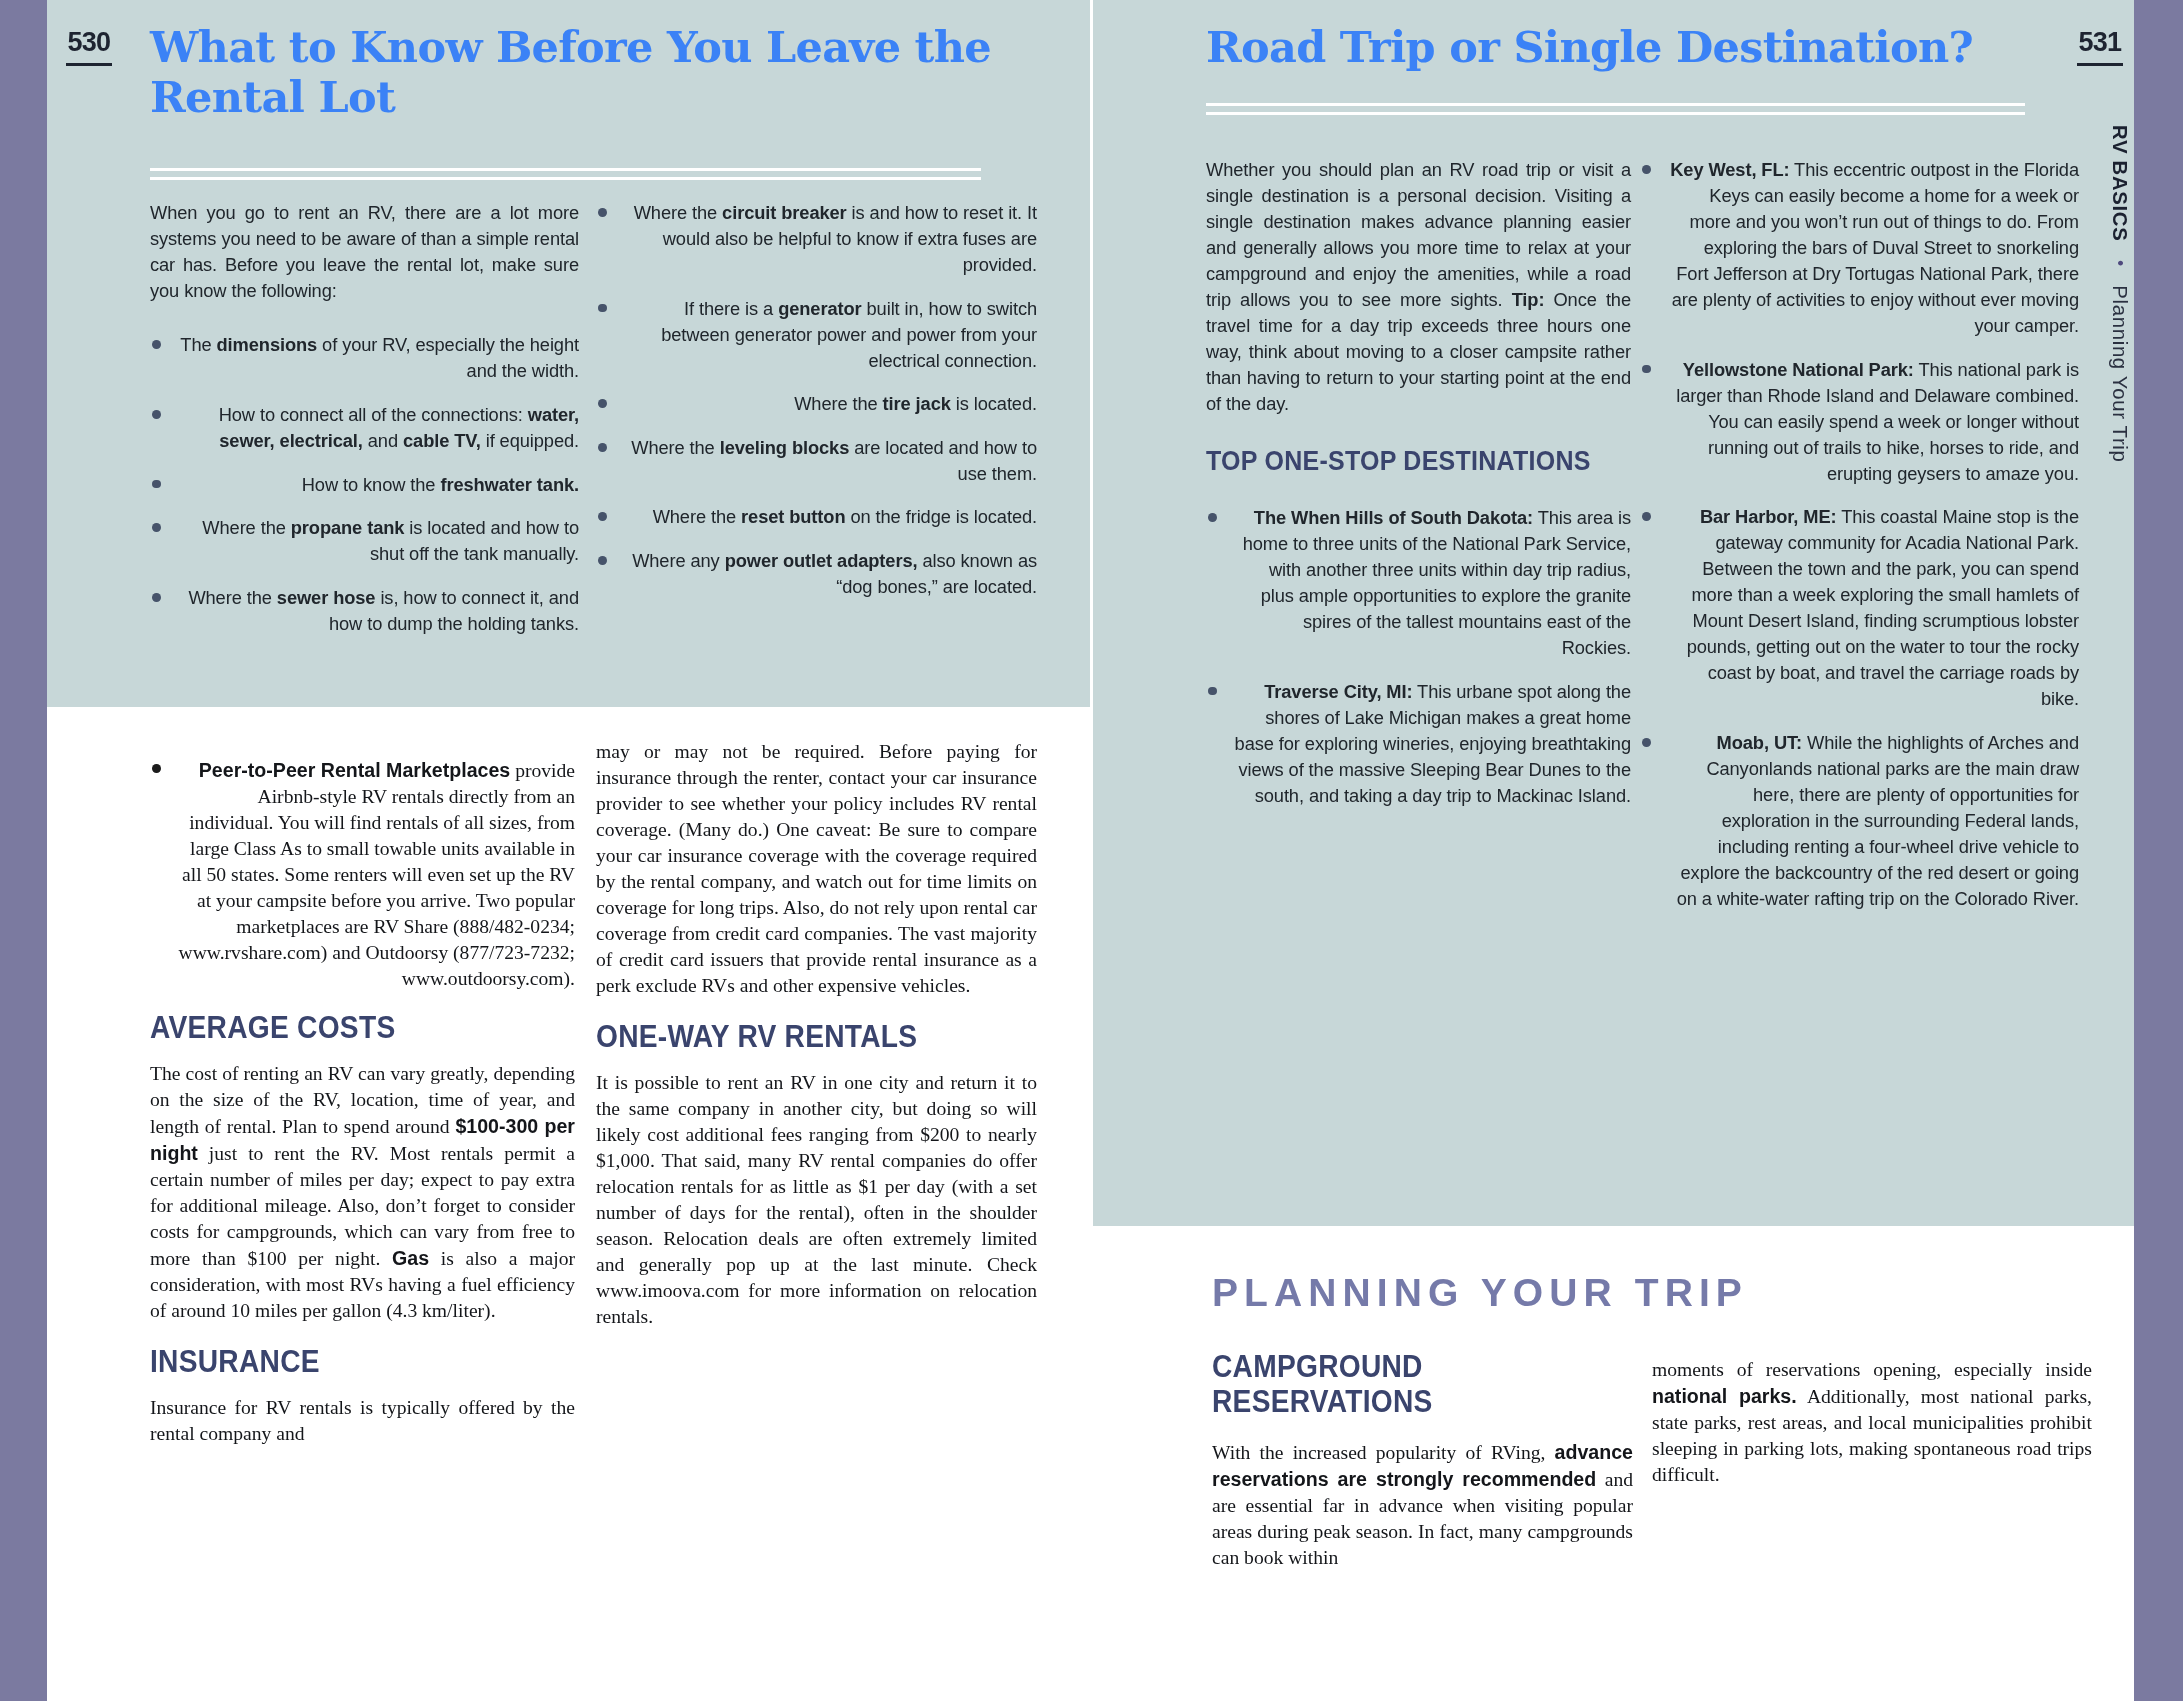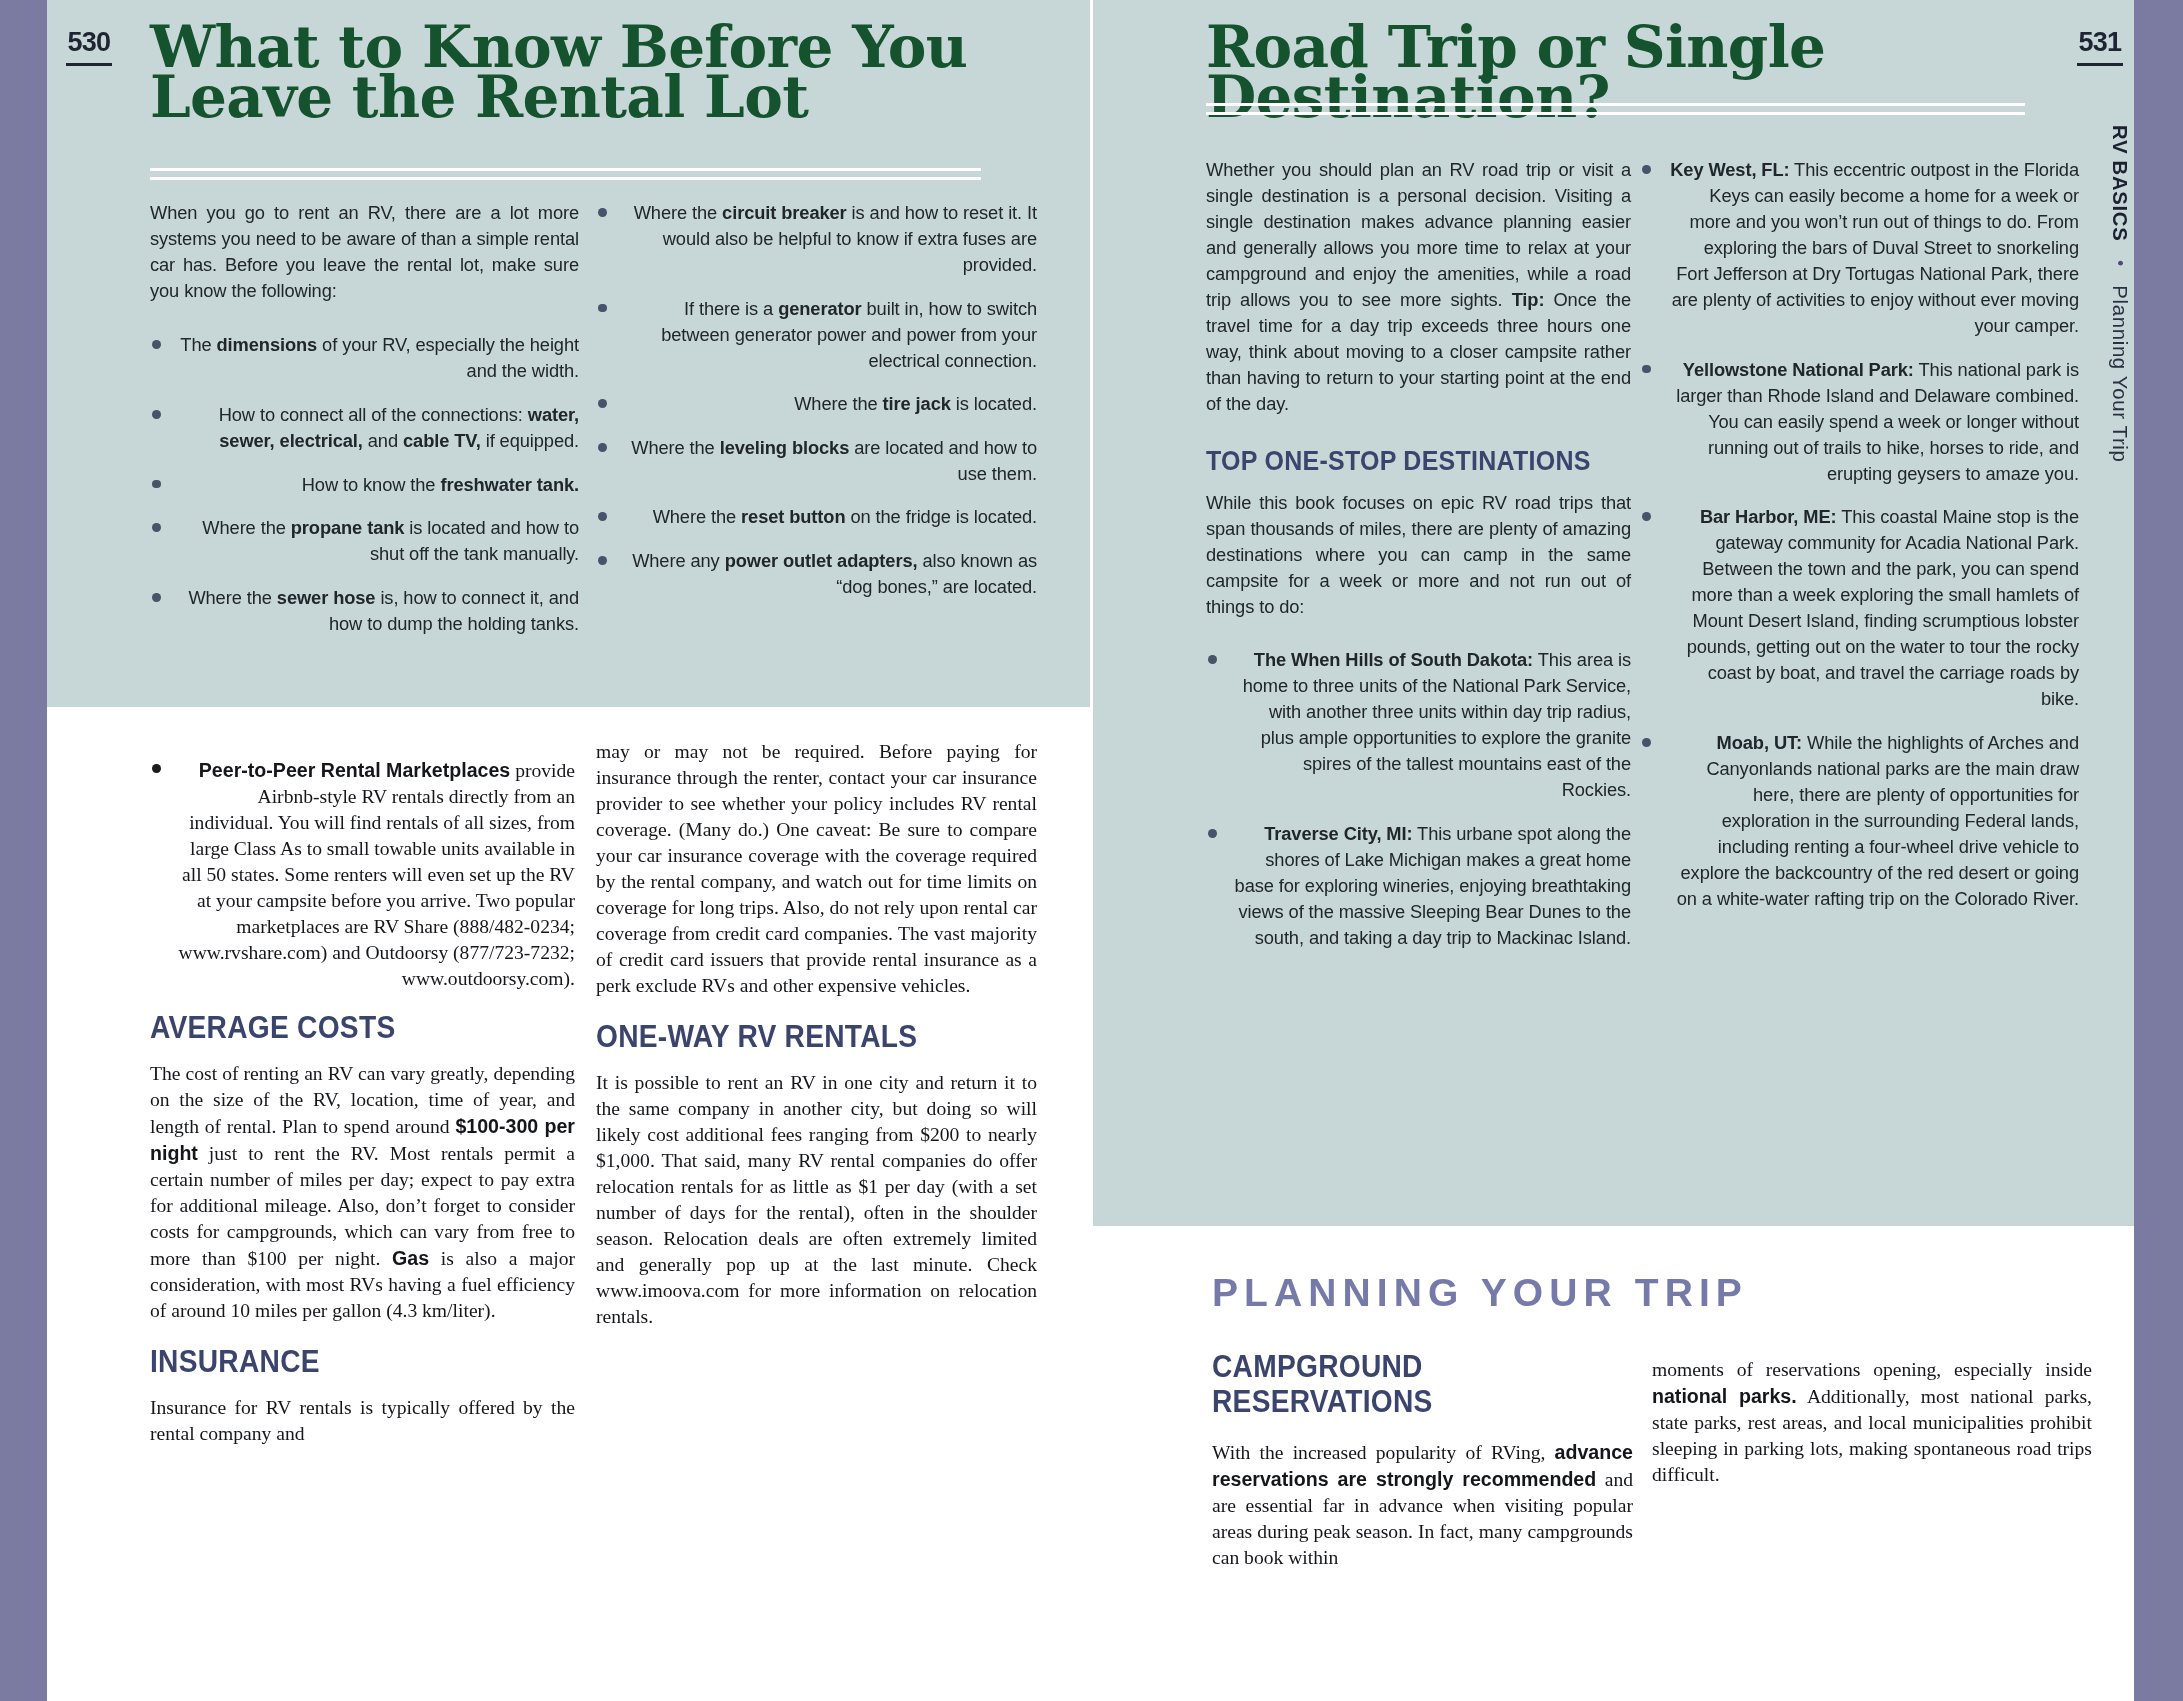--- a/index.html
+++ b/index.html
@@ -8,21 +8,21 @@
   .bar{position:absolute;top:0;height:1701px;background:#7b7aa0;}
   .bar.left{left:0;width:47px;}
   .bar.right{left:2134px;width:49px;}
   .tealbox{position:absolute;background:#c7d7d8;}
   .tealbox.lft{left:47px;top:0;width:1043px;height:707px;}
   .tealbox.rgt{left:1093px;top:0;width:1041px;height:1226px;}
   .pagenum{position:absolute;font-weight:bold;font-size:27px;color:#1e2431;
            font-family:Liberation Sans, sans-serif;letter-spacing:-0.7px;}
   .pagenum span{display:inline-block;border-bottom:3.4px solid #1e2431;padding:0 1.4px 5.4px 1.4px;}
   h1.feature{position:absolute;margin:0;font-family:"DejaVu Serif",serif;font-weight:bold;
-           color:#14532d;font-size:58px;line-height:50px;letter-spacing:-0.7px;}
+           color:#3b82f6;font-size:43px;line-height:50px;letter-spacing:-0.7px;}
   .rule2{position:absolute;height:6.1px;border-top:3.4px solid #ffffff;border-bottom:3.4px solid #ffffff;}
   .col{position:absolute;}
   .sans{font-family:"Liberation Sans",sans-serif;font-size:18.3px;line-height:26px;color:#20262c;
         letter-spacing:-0.1px;}
   .serif{font-family:"Liberation Serif",serif;font-size:19.6px;line-height:26px;color:#14161a;}
   p{margin:0 0 20.3px 0;}
   p.just{text-align:justify;}
   .b{font-family:"Liberation Sans",sans-serif;font-weight:bold;}
   ul.blt{list-style:none;margin:0;padding:0;text-align:right;}
   ul.blt li{position:relative;padding-left:28.4px;margin:0 0 17.6px 0;}
@@ -101,21 +101,20 @@
 
   <div class="pagenum" style="left:2077px;top:27px;"><span>531</span></div>
 
   <h1 class="feature" style="left:1206px;top:21.7px;width:880px;">Road Trip or Single Destination?</h1>
 
   <div class="rule2" style="left:1206px;top:103px;width:819px;"></div>
 
   <div class="col sans" style="left:1206px;top:157px;width:425px;">
     <p class="just"><span>Whether you should plan an RV road trip or visit a single destination is a personal decision. Visiting a single destination makes advance planning easier and generally allows you more time to relax at your campground and enjoy the amenities, while a road trip allows you to see more sights. </span><span class="b">Tip:</span><span> Once the travel time for a day trip exceeds three hours one way, think about moving to a closer campsite rather than having to return to your starting point at the end of the day.</span></p>
     <h2 class="navy" style="margin-top:26px;margin-bottom:12.2px;font-size:28.4px;">TOP ONE-STOP DESTINATIONS</h2>
-    <p class="just">While this book focuses on epic RV road trips that span thousands of miles, there are plenty of amazing destinations where you can camp in the same campsite for a week or more and not run out of things to do:</p>
     <ul class="blt" style="margin-top:27px;">
       <li><span class="b">The When Hills of South Dakota:</span><span> This area is home to three units of the National Park Service, with another three units within day trip radius, plus ample opportunities to explore the granite spires of the tallest mountains east of the Rockies.</span></li>
       <li><span class="b">Traverse City, MI:</span><span> This urbane spot along the shores of Lake Michigan makes a great home base for exploring wineries, enjoying breathtaking views of the massive Sleeping Bear Dunes to the south, and taking a day trip to Mackinac Island.</span></li>
     </ul>
   </div>
 
   <div class="col sans" style="left:1640px;top:157px;width:439px;">
     <ul class="blt">
       <li><span class="b">Key West, FL:</span><span> This eccentric outpost in the Florida Keys can easily become a home for a week or more and you won’t run out of things to do. From exploring the bars of Duval Street to snorkeling Fort Jefferson at Dry Tortugas National Park, there are plenty of activities to enjoy without ever moving your camper.</span></li>
       <li><span class="b">Yellowstone National Park:</span><span> This national park is larger than Rhode Island and Delaware combined. You can easily spend a week or longer without running out of trails to hike, horses to ride, and erupting geysers to amaze you.</span></li>

